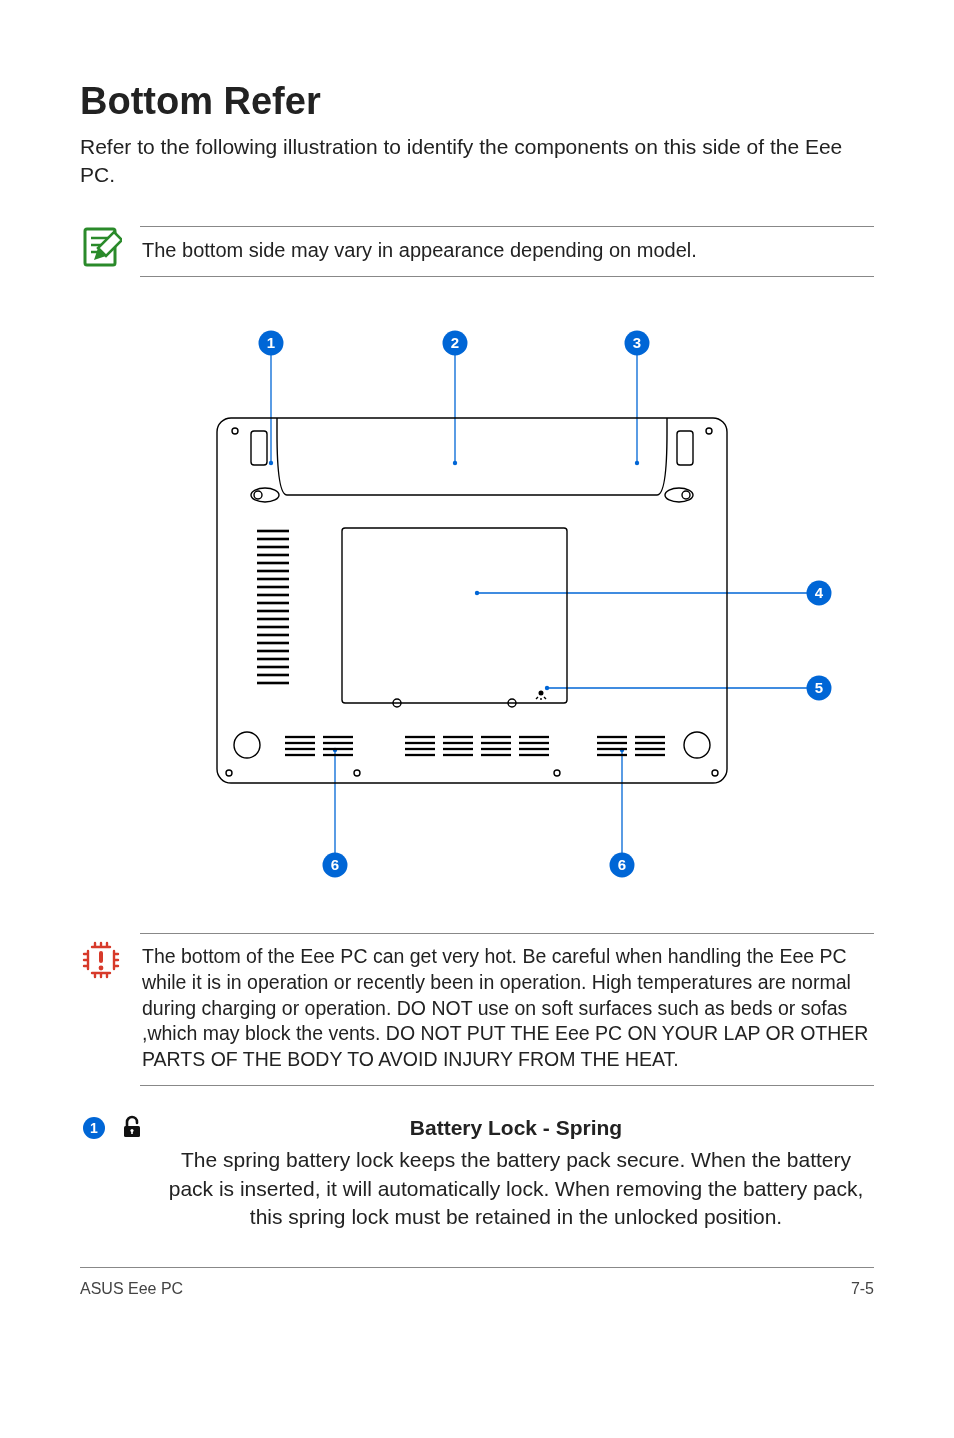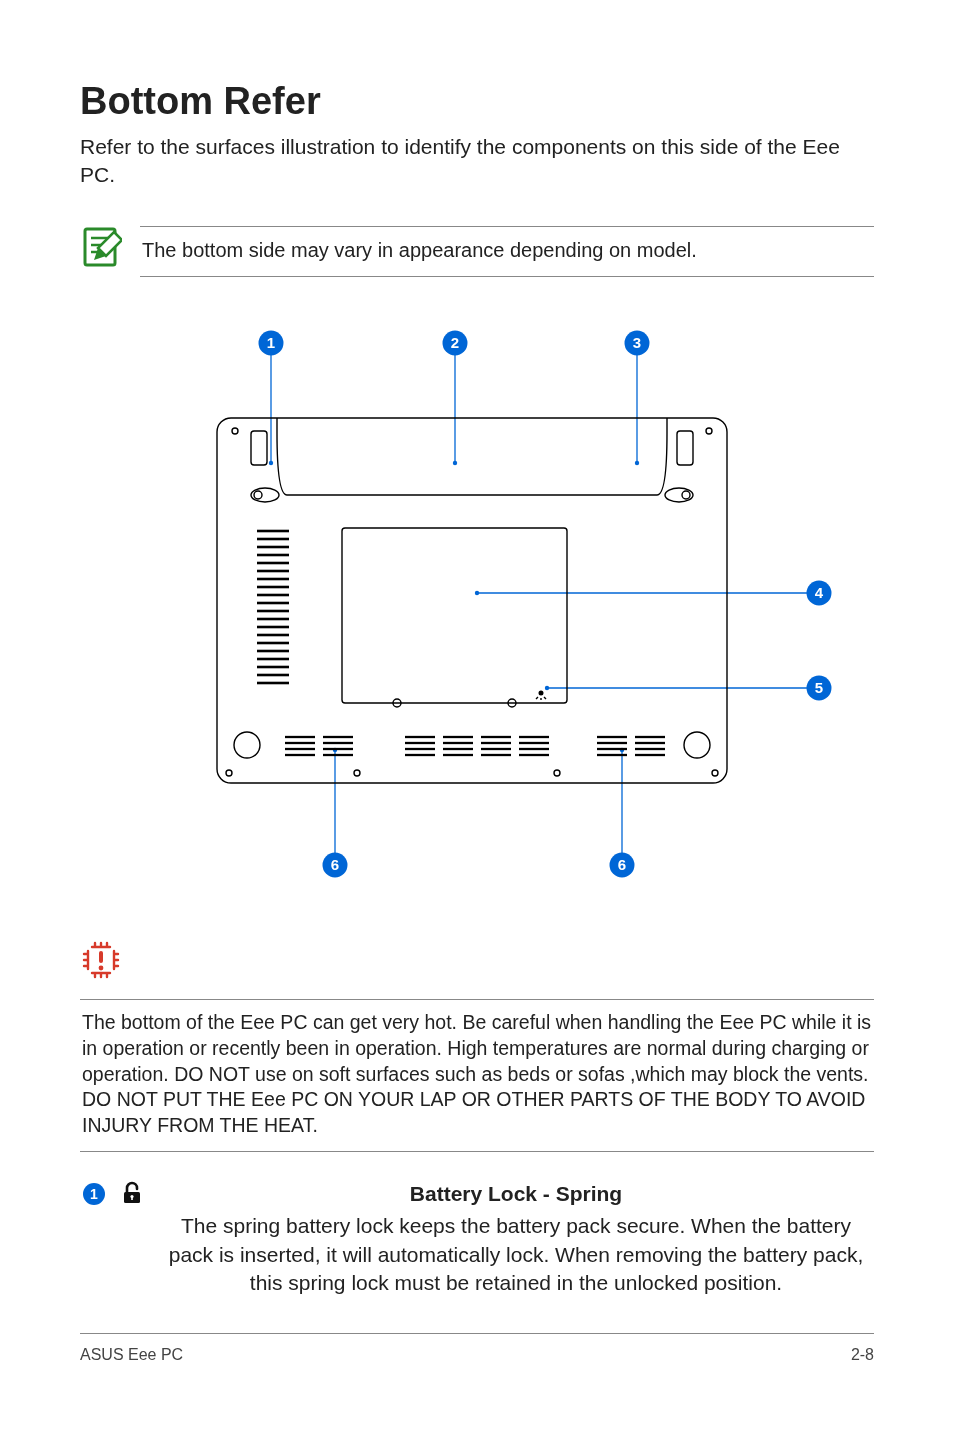--- a/index.html
+++ b/index.html
@@ -46,21 +46,20 @@
     padding: 30px 10px 30px 10px;
     display: flex;
     justify-content: center;
   }
   .warn-row {
     display: flex;
     align-items: flex-start;
     gap: 18px;
     margin-top: 10px;
     margin-bottom: 30px;
-    flex-direction: column;
   }
   .warn-icon {
     flex-shrink: 0;
     width: 42px;
     height: 42px;
     margin-top: 6px;
   }
   .warn-box {
     flex: 1;
     border-top: 1px solid #888;
@@ -112,21 +111,21 @@
   
   .callout-num {
     font: bold 15px sans-serif;
     fill: #fff;
   }
 </style>
 </head>
 <body>
 
 <h1>Bottom Refer</h1>
-<p class="intro">Refer to the surfaces illustration to identify the components on this side of the Eee PC.</p>
+<p class="intro">Refer to the following illustration to identify the components on this side of the Eee PC.</p>
 
 <div class="note-row">
   <div class="note-icon">
     <svg viewBox="0 0 42 42">
       <rect x="5" y="3" width="30" height="36" rx="2" fill="none" stroke="#2a8a2a" stroke-width="3"></rect>
       <line x1="11" y1="12" x2="29" y2="12" stroke="#2a8a2a" stroke-width="2.5"></line>
       <line x1="11" y1="19" x2="29" y2="19" stroke="#2a8a2a" stroke-width="2.5"></line>
       <line x1="11" y1="26" x2="29" y2="26" stroke="#2a8a2a" stroke-width="2.5"></line>
       <path d="M 34 6 L 42 14 L 26 30 L 18 22 Z" fill="#fff" stroke="#2a8a2a" stroke-width="2.5"></path>
       <path d="M 18 22 L 14 34 L 26 30 Z" fill="#2a8a2a"></path>
@@ -299,14 +298,14 @@
     </svg>
   </div>
   <div class="item-body">
     <div class="item-title">Battery Lock - Spring</div>
     <div class="item-text">The spring battery lock keeps the battery pack secure. When the battery pack is inserted, it will automatically lock. When removing the battery pack, this spring lock must be retained in the unlocked position.</div>
   </div>
 </div>
 
 <div class="footer">
   <span>ASUS Eee PC</span>
-  <span>2-8</span>
+  <span>7-5</span>
 </div>
 
 </body></html>

